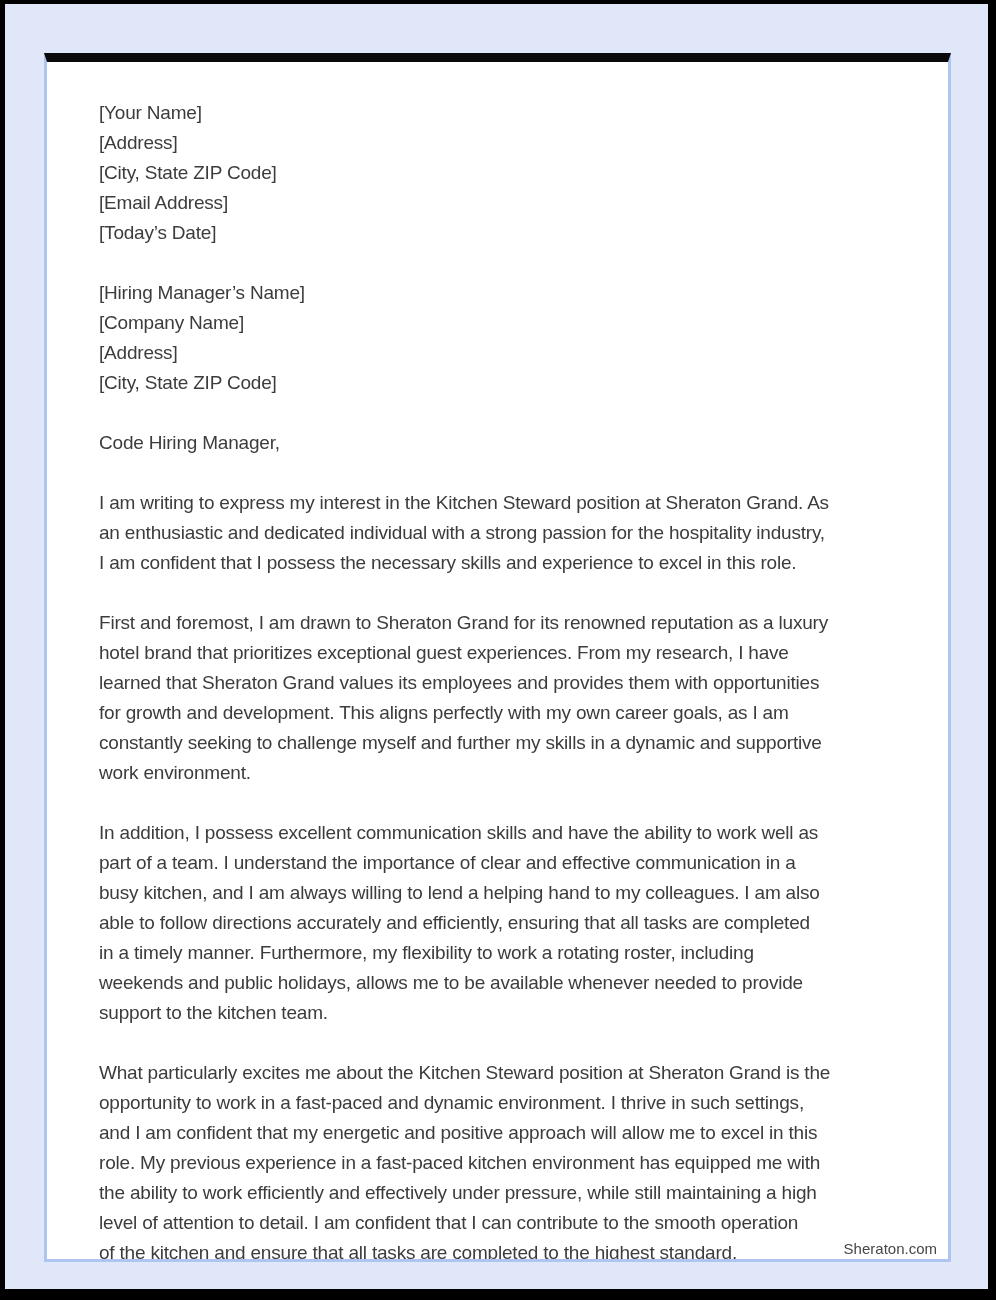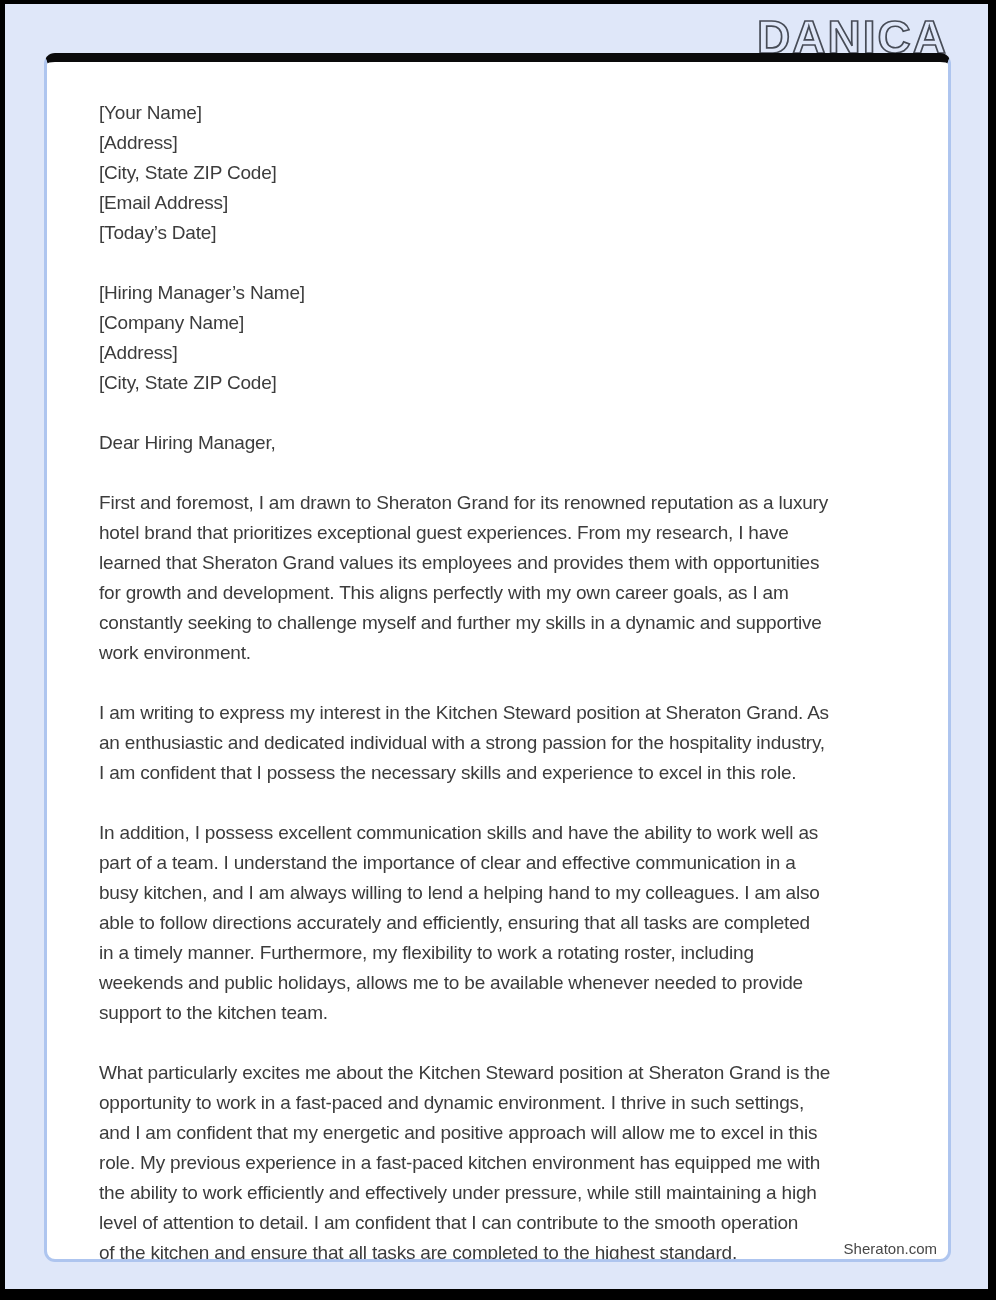--- a/index.html
+++ b/index.html
@@ -37,21 +37,20 @@
     top: 49px;
     width: 907px;
     height: 1209px;
     box-sizing: border-box;
     background: #ffffff;
     border-top: 9px solid #0a0a0b;
     border-left: 3px solid #aec5ef;
     border-right: 3px solid #aec5ef;
     border-bottom: 3px solid #aec5ef;
     overflow: hidden;
-    border-radius: 11px;
   }
   .letter-body {
     padding: 36px 46px 0 52px;
     font-size: 19px;
     line-height: 30px;
     letter-spacing: -0.2px;
     color: #3c3c3c;
     font-weight: 400;
   }
   .letter-body p {
@@ -65,47 +64,46 @@
     font-size: 15px;
     line-height: 18px;
     color: #474747;
     letter-spacing: 0;
   }
 </style>
 </head>
 <body>
 
 <div class="frame">
-  <div class="logo">DANICA</div>
 
   <div class="page">
     <div class="letter-body">
       <p>[Your Name]
 [Address]
 [City, State ZIP Code]
 [Email Address]
 [Today’s Date]</p>
 
       <p>[Hiring Manager’s Name]
 [Company Name]
 [Address]
 [City, State ZIP Code]</p>
 
-      <p>Dear Hiring Manager,</p>
+      <p>Code Hiring Manager,</p>
+
+      <p>I am writing to express my interest in the Kitchen Steward position at Sheraton Grand. As
+an enthusiastic and dedicated individual with a strong passion for the hospitality industry,
+I am confident that I possess the necessary skills and experience to excel in this role.</p>
 
       <p>First and foremost, I am drawn to Sheraton Grand for its renowned reputation as a luxury
 hotel brand that prioritizes exceptional guest experiences. From my research, I have
 learned that Sheraton Grand values its employees and provides them with opportunities
 for growth and development. This aligns perfectly with my own career goals, as I am
 constantly seeking to challenge myself and further my skills in a dynamic and supportive
 work environment.</p>
-
-      <p>I am writing to express my interest in the Kitchen Steward position at Sheraton Grand. As
-an enthusiastic and dedicated individual with a strong passion for the hospitality industry,
-I am confident that I possess the necessary skills and experience to excel in this role.</p>
 
       <p>In addition, I possess excellent communication skills and have the ability to work well as
 part of a team. I understand the importance of clear and effective communication in a
 busy kitchen, and I am always willing to lend a helping hand to my colleagues. I am also
 able to follow directions accurately and efficiently, ensuring that all tasks are completed
 in a timely manner. Furthermore, my flexibility to work a rotating roster, including
 weekends and public holidays, allows me to be available whenever needed to provide
 support to the kitchen team.</p>
 
       <p>What particularly excites me about the Kitchen Steward position at Sheraton Grand is the

